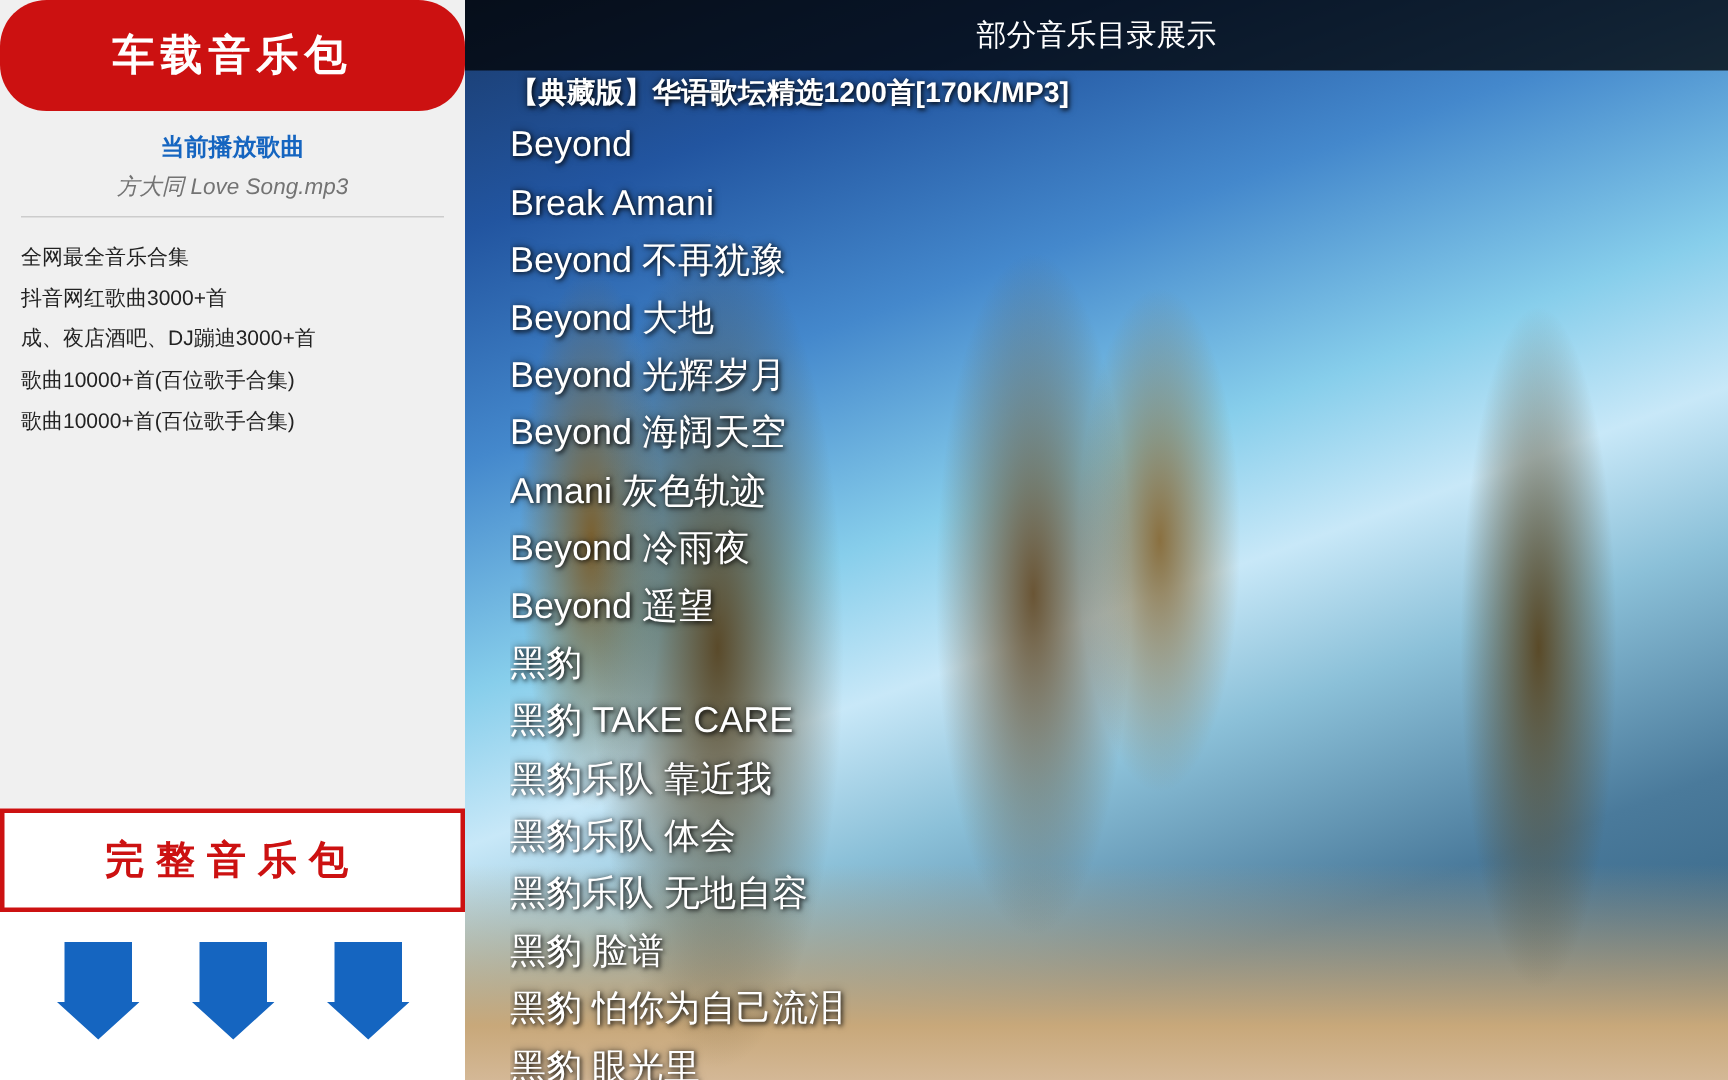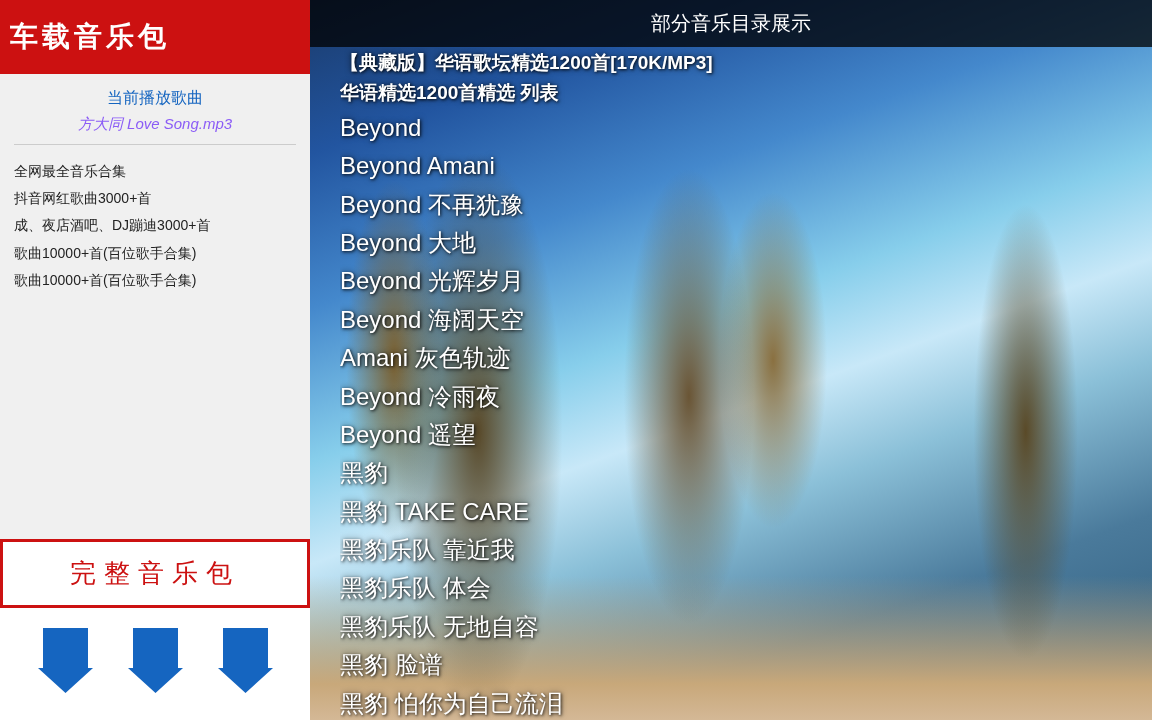--- a/index.html
+++ b/index.html
@@ -22,34 +22,36 @@
       background: #f0f0f0;
       position: relative;
       z-index: 2;
     }
 
     .sidebar-header {
       background: #cc1111;
       color: white;
       font-size: 28px;
       font-weight: bold;
+      text-align: center;
       padding: 18px 10px;
       letter-spacing: 4px;
+      border-radius: 31px;
     }
 
     .sidebar-now-playing-label {
       color: #1565c0;
       font-size: 16px;
       text-align: center;
       margin-top: 14px;
-      font-weight: normal;
+      font-weight: bold;
     }
 
     .sidebar-song-name {
-      color: #8b5cf6;
+      color: #737373;
       font-size: 15px;
       text-align: center;
       margin-top: 6px;
       font-style: italic;
       padding: 0 10px;
     }
 
     .sidebar-divider {
       border: none;
       border-top: 1px solid #ccc;
@@ -76,21 +78,21 @@
       display: flex;
       flex-direction: column;
       align-items: stretch;
     }
 
     .sidebar-cta-button {
       background: white;
       border: 3px solid #cc1111;
       color: #cc1111;
       font-size: 26px;
-      font-weight: normal;
+      font-weight: bold;
       letter-spacing: 8px;
       text-align: center;
       padding: 14px 10px;
       cursor: pointer;
     }
 
     .sidebar-arrows {
       background: white;
       display: flex;
       flex-direction: row;
@@ -236,23 +238,22 @@
 
 <div class="main-content">
   <div class="bg-image"></div>
   <div class="bg-rocks"></div>
 
   <div class="main-header">部分音乐目录展示</div>
 
   <div class="song-list">
 
   <div class="song-list-item highlight">【典藏版】华语歌坛精选1200首[170K/MP3]</div>
-      <div class="song-list-item highlight">华语精选1200首精选 列表</div>
       <div class="song-list-item">Beyond</div>
-      <div class="song-list-item">Beyond Amani</div>
+      <div class="song-list-item">Break Amani</div>
       <div class="song-list-item">Beyond 不再犹豫</div>
       <div class="song-list-item">Beyond 大地</div>
       <div class="song-list-item">Beyond 光辉岁月</div>
       <div class="song-list-item">Beyond 海阔天空</div>
       <div class="song-list-item">Amani 灰色轨迹</div>
       <div class="song-list-item">Beyond 冷雨夜</div>
       <div class="song-list-item">Beyond 遥望</div>
       <div class="song-list-item">黑豹</div>
       <div class="song-list-item">黑豹 TAKE CARE</div>
       <div class="song-list-item">黑豹乐队 靠近我</div>

